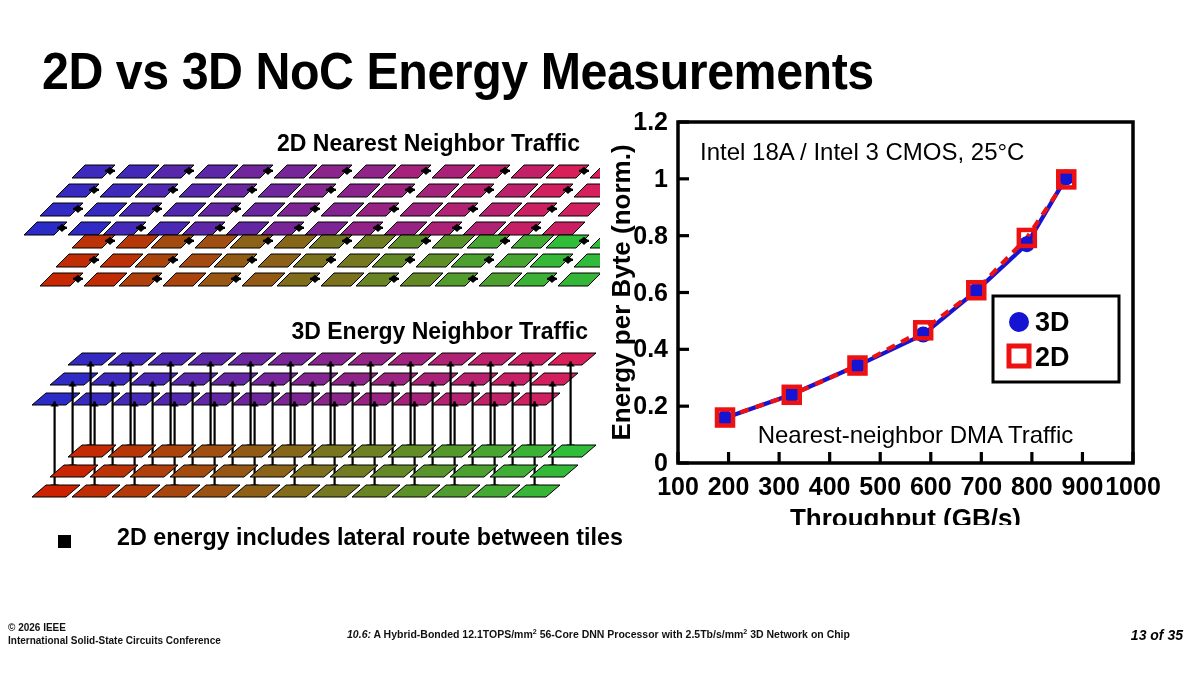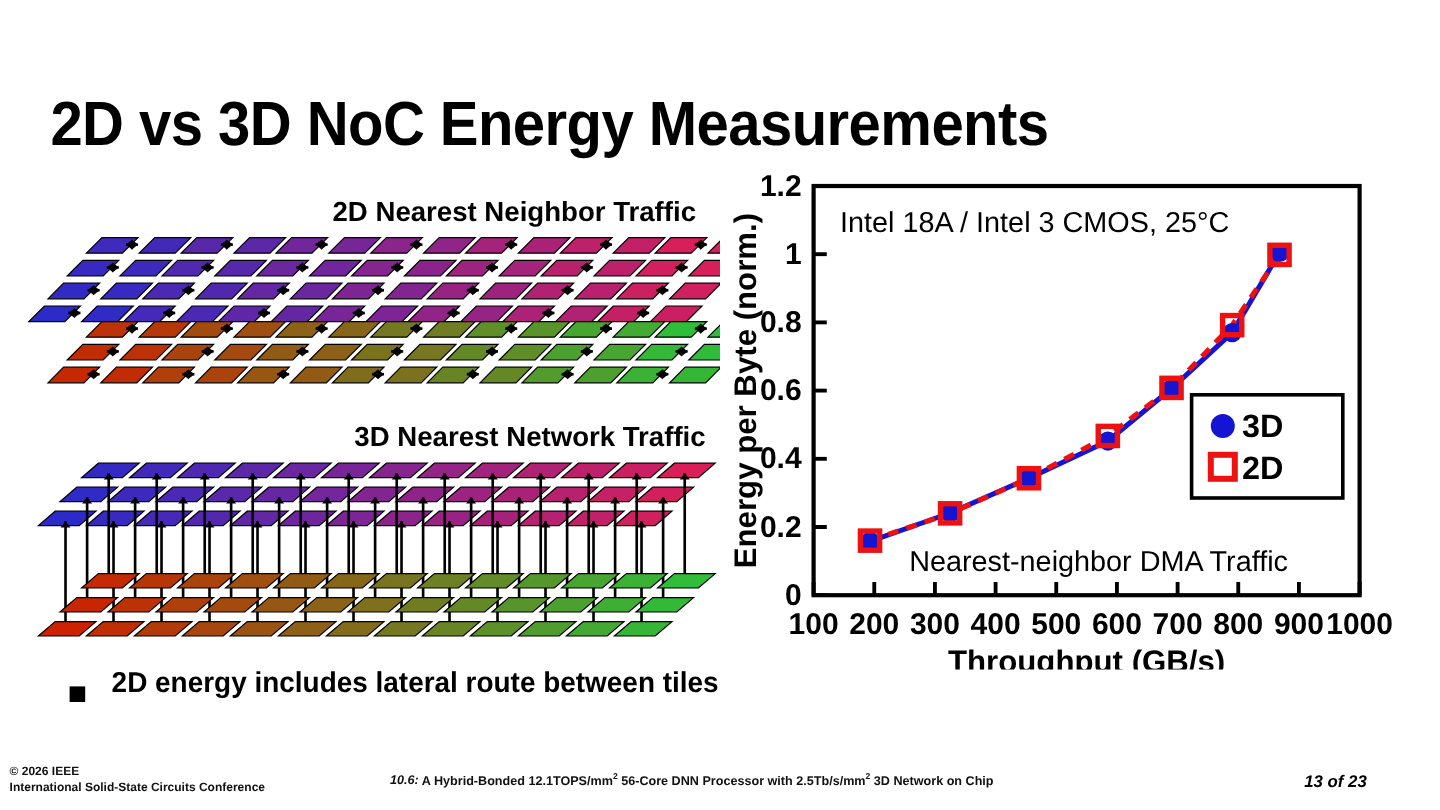--- a/index.html
+++ b/index.html
@@ -1,21 +1,21 @@
 <!DOCTYPE html>
 <html><head>
 <meta charset="utf-8">
 <style>
   html,body{margin:0;padding:0;}
   body{
     width:1200px;height:675px;background:#ffffff;
     font-family:"Liberation Sans",sans-serif;
     overflow:hidden;position:relative;
   }
-  .slide{position:absolute;inset:0;margin-top:33px;}
+  .slide{position:absolute;inset:0;}
 
   
   .slide-title{
     position:absolute;left:42px;top:42px;width:960px;height:58px;
     font-size:52px;font-weight:bold;color:#000;
     letter-spacing:-0.5px;line-height:58px;
     transform:scaleX(0.93);transform-origin:left center;
     white-space:nowrap;
   }
 
@@ -27,32 +27,32 @@
   }
   .diagram-canvas{position:relative;}
   .diagram-canvas svg{display:block;}
 
   
   .chart-area{position:absolute;left:600px;top:110px;width:570px;height:415px;}
   .chart-area svg{display:block;}
 
   
   .bullets{position:absolute;left:58px;top:522px;width:1120px;}
-  .bullet-row{display:flex;align-items:flex-end;margin-bottom:8px;height:30px;}
+  .bullet-row{display:flex;align-items:center;margin-bottom:8px;height:30px;gap:24px;}
   .bullet-mark{
     width:13px;height:13px;background:#000;margin-top:8px;margin-right:22px;
     flex:0 0 auto;
   }
   .bullet-text{
     font-size:24px;font-weight:bold;color:#000;line-height:30px;
     white-space:nowrap;transform:scaleX(0.97);transform-origin:left center;
   }
 
   
-  .footer{position:absolute;left:0;bottom:0;width:1153px;height:46px;}
+  .footer{position:absolute;left:0;bottom:16px;width:1153px;height:46px;padding-left:44px;}
   .footer-left{
     position:absolute;left:8px;top:8px;
     font-size:10px;font-weight:bold;color:#111;line-height:13px;
   }
   .footer-center{
     position:absolute;left:0;right:0;top:14px;text-align:center;
     font-size:10.5px;font-weight:bold;color:#111;
   }
   .footer-center .sess{font-style:italic;}
   .footer-page{
@@ -462,21 +462,21 @@
           <g>
             <line x1="559" y1="83.85" x2="569" y2="83.85" stroke="#000" stroke-width="2.2"></line>
             <polygon points="559,83.85 564.2,79.64999999999999 564.2,88.05" fill="#000"></polygon>
             <polygon points="569,83.85 563.8,79.64999999999999 563.8,88.05" fill="#000"></polygon>
           </g>
         </svg>
     </div>
   </div>
 
   <div class="diagram-block" style="left:8px;top:318px;width:600px;height:185px;">
-    <div class="diagram-heading" style="width:580px;">3D Nearest Network Traffic</div>
+    <div class="diagram-heading" style="width:580px;">3D Energy Neighbor Traffic</div>
     <div class="diagram-canvas">
       <svg id="svg3d" width="600" height="155" viewBox="0 0 600 155">
           <polygon points="38,48 72,48 58,60 24,60" fill="rgb(43,43,200)" stroke="#000" stroke-width="1"></polygon>
           <polygon points="78,48 112,48 98,60 64,60" fill="rgb(57,42,191)" stroke="#000" stroke-width="1"></polygon>
           <polygon points="118,48 152,48 138,60 104,60" fill="rgb(70,41,183)" stroke="#000" stroke-width="1"></polygon>
           <polygon points="158,48 192,48 178,60 144,60" fill="rgb(84,40,174)" stroke="#000" stroke-width="1"></polygon>
           <polygon points="198,48 232,48 218,60 184,60" fill="rgb(98,39,165)" stroke="#000" stroke-width="1"></polygon>
           <polygon points="238,48 272,48 258,60 224,60" fill="rgb(111,38,157)" stroke="#000" stroke-width="1"></polygon>
           <polygon points="278,48 312,48 298,60 264,60" fill="rgb(125,37,148)" stroke="#000" stroke-width="1"></polygon>
           <polygon points="318,48 352,48 338,60 304,60" fill="rgb(139,36,139)" stroke="#000" stroke-width="1"></polygon>
@@ -823,16 +823,16 @@
 
   <div class="footer">
     <div class="footer-left">
       <div>© 2026 IEEE</div>
       <div>International Solid-State Circuits Conference</div>
     </div>
     <div class="footer-center">
       <span class="sess"><span>10.6</span>:</span>
       <span id="paperTitle">A Hybrid-Bonded 12.1TOPS/mm<sup>2</sup> 56-Core DNN Processor with 2.5Tb/s/mm<sup>2</sup> 3D Network on Chip</span>
     </div>
-    <div class="footer-page">13 of 23</div>
+    <div class="footer-page">13 of 35</div>
   </div>
 
 </div>
 
 </body></html>

